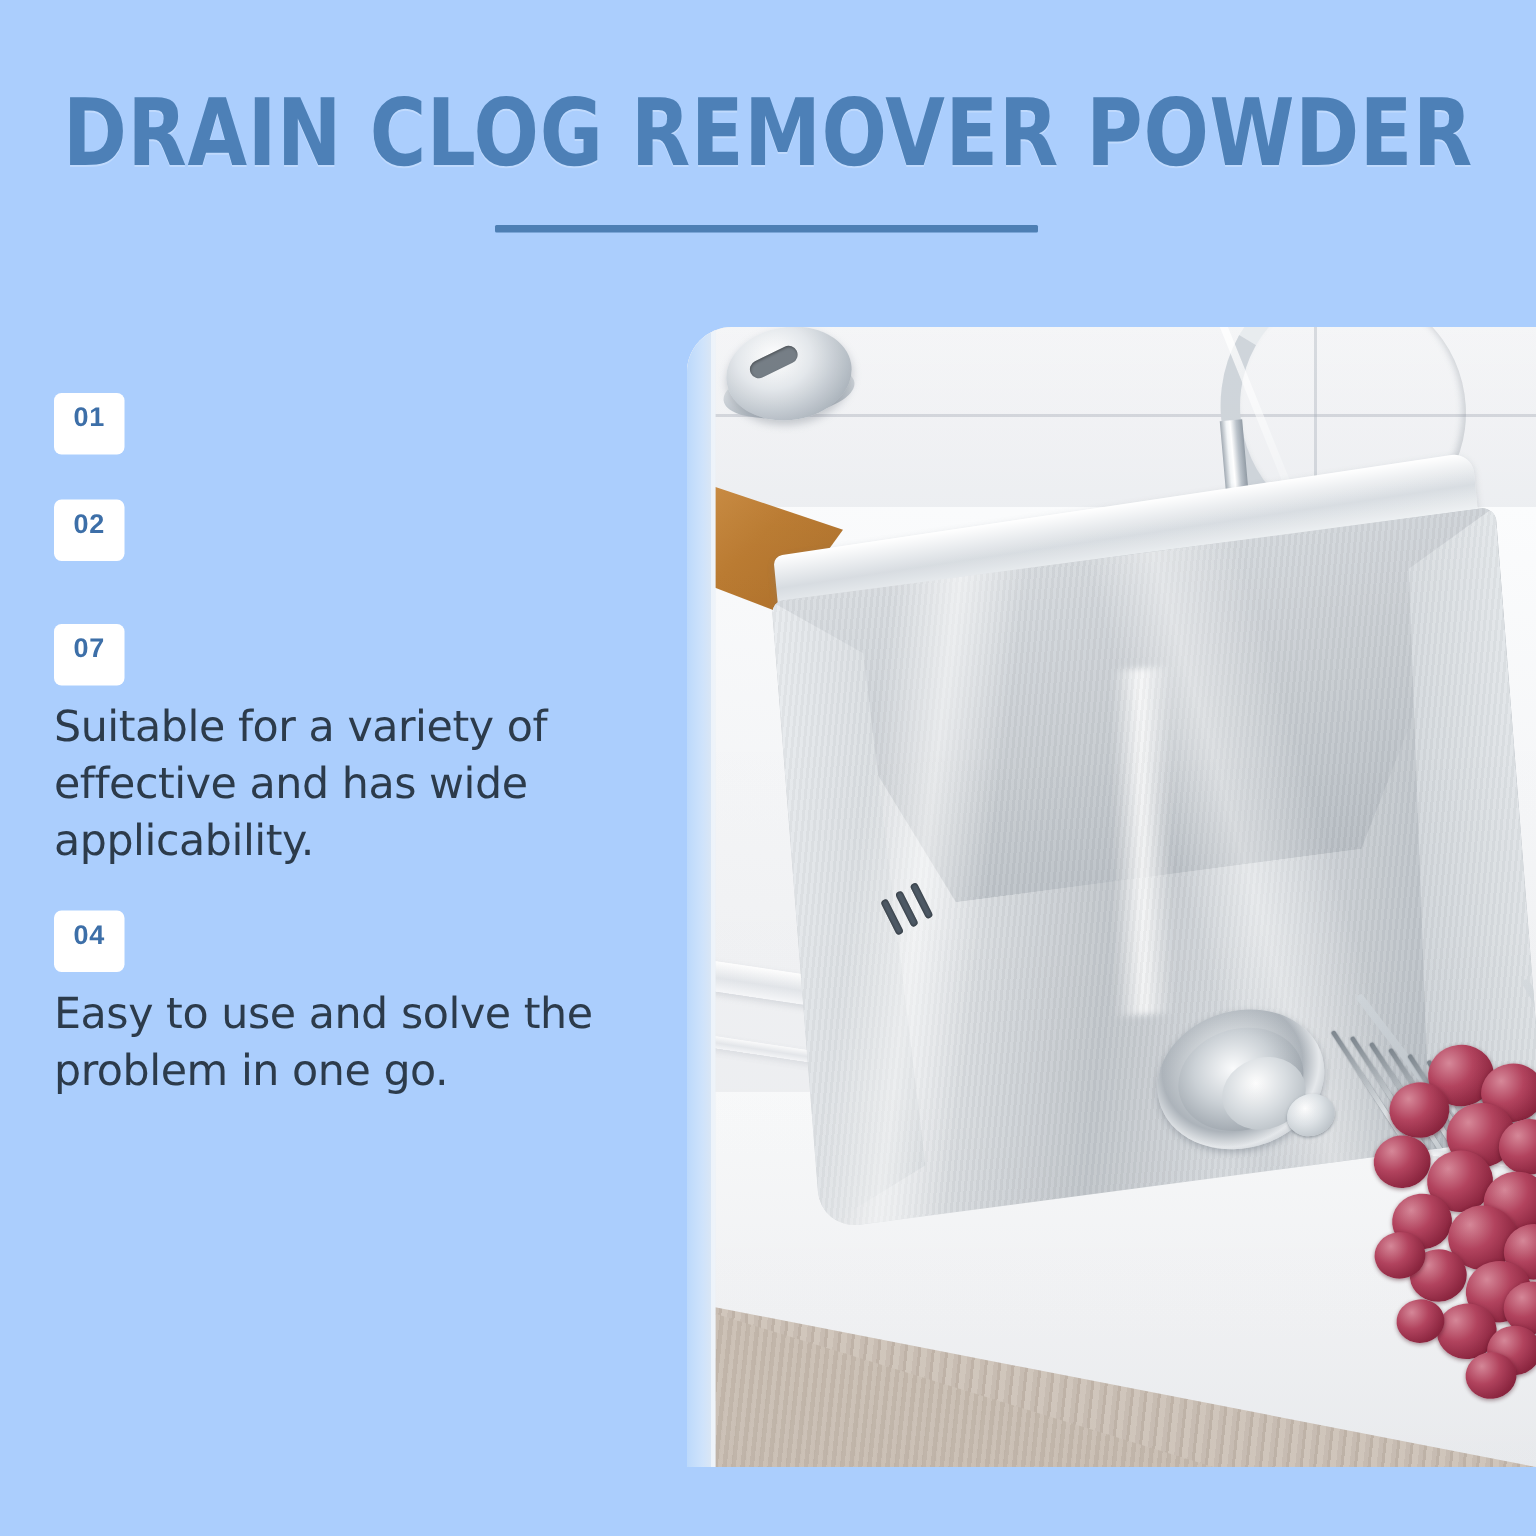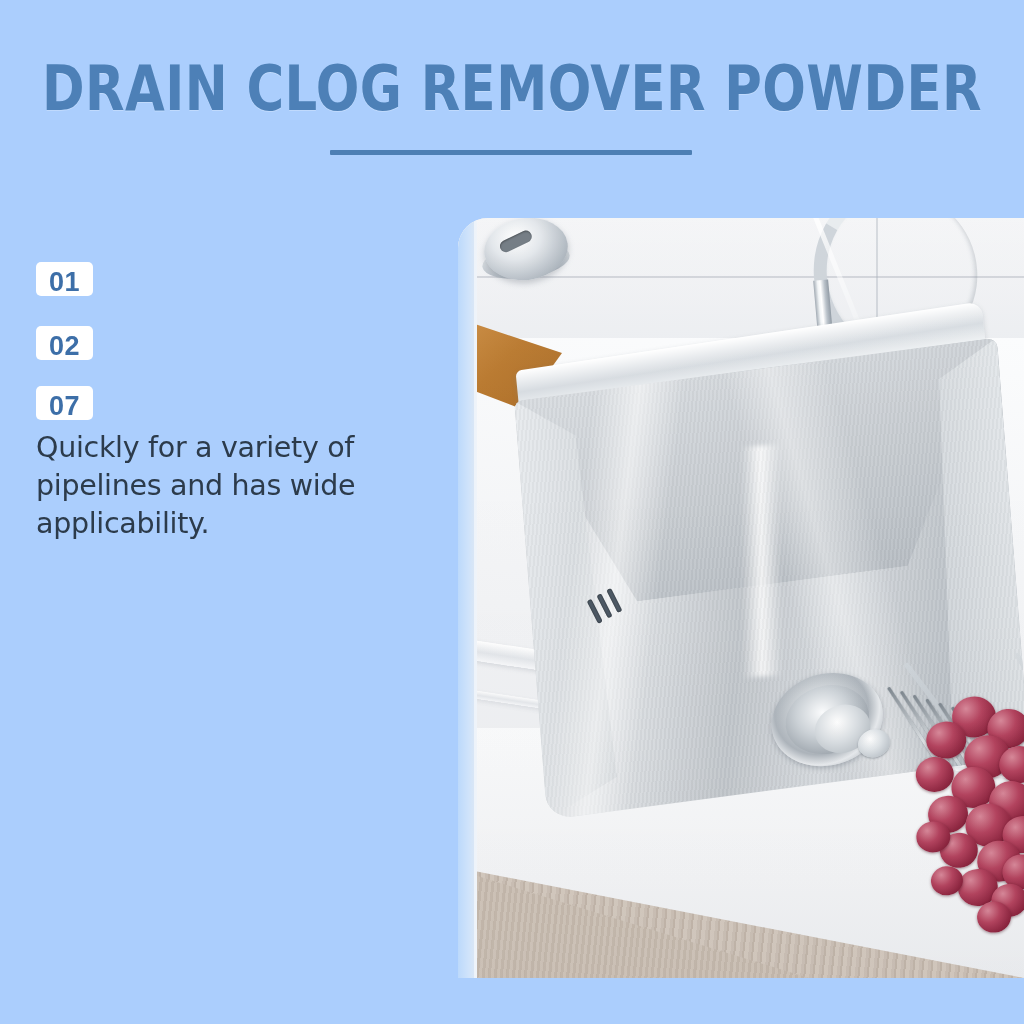--- a/index.html
+++ b/index.html
@@ -34,39 +34,39 @@
 
   
   .features{position:absolute;left:36px;top:262px;width:400px;}
   .feature{margin-bottom:28px;}
   .feature:last-child{margin-bottom:0;}
   .badge{
     display:inline-block;
     background:#ffffff;
     color:#3d6fa8;
     font-weight:700;
-    font-size:27px;
+    font-size:18px;
     line-height:1;
-    padding:7px 13px 0 13px;
+    padding:7px 13px 16px 13px;
     border-radius:5px;
     letter-spacing:0.5px;
     font-family:"Liberation Sans",sans-serif;
   }
   .ftext{
     margin-top:9px;
     color:#2c3b4b;
     font-size:28.5px;
     line-height:1.33;
     font-weight:400;
     font-family:"DejaVu Sans","Liberation Sans",sans-serif;
     letter-spacing:-0.3px;
     max-width:395px;
   }
   .f1{margin-bottom:30px;}
-  .f2{margin-bottom:26px;}
+  .f2{margin-bottom:42px;}
   .f3{margin-bottom:27px;}
 
   
   .photo{
     position:absolute;left:458px;top:218px;width:566px;height:760px;
     border-top-left-radius:30px;
     overflow:hidden;
     background:#e9eaec;
   }
   
@@ -324,23 +324,27 @@
     <div class="feature f1">
       <span class="badge">01</span>
     </div>
 
     <div class="feature f2">
       <span class="badge">02</span>
     </div>
 
     <div class="feature f3">
       <span class="badge">07</span>
-      <div class="ftext">Quickly for a variety of pipelines and has wide applicability.</div>
-    </div>
-
+      <div class="ftext">Suitable for a variety of effective and has wide applicability.</div>
+    </div>
+
+    <div class="feature f4">
+      <span class="badge">04</span>
+      <div class="ftext">Easy to use and solve the problem in one go.</div>
+    </div>
 
   </div>
 
   <div class="photo">
 
     <div class="wall">
       <div class="grout g1"></div>
       <div class="grout g2"></div>
       <div class="grout-v"></div>
     </div>

